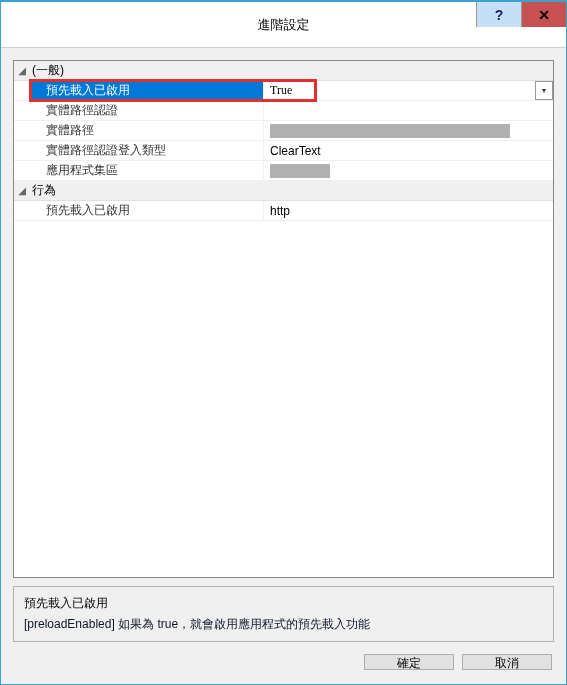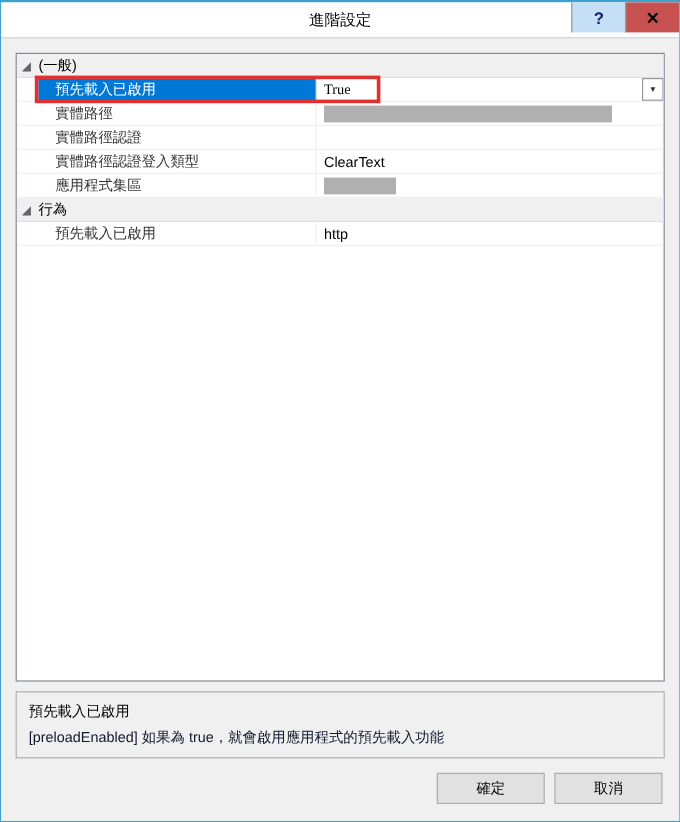--- a/index.html
+++ b/index.html
@@ -18,21 +18,21 @@
     .window {
       width: 567px;
       height: 685px;
       border: 1px solid #3ca1cf;
       border-top: 2px solid #3ca1cf;
       display: flex;
       flex-direction: column;
       background: #f0f0f0;
     }
     .titlebar {
-      height: 30px;
+      height: 46px;
       background: #fff;
       display: flex;
       align-items: center;
       position: relative;
       border-bottom: 1px solid #d0d0d0;
     }
     .titlebar-title {
       flex: 1;
       text-align: center;
       font-size: 13px;
@@ -186,21 +186,21 @@
       color: #0f172a;
     }
     .buttons {
       display: flex;
       justify-content: flex-end;
       gap: 8px;
       padding: 4px 2px 2px 2px;
     }
     .btn {
       width: 90px;
-      height: 26px;
+      height: 16px;
       background: #e1e1e1;
       border: 1px solid #adadad;
       font-family: inherit;
       font-size: 12px;
       cursor: pointer;
     }
   </style>
 </head>
 <body>
 
@@ -231,34 +231,34 @@
           <input type="text" class="value-input" value="True" style="">
           <span class="dropdown-arrow">
             <span>▾</span>
           </span>
         </span>
         <div class="red-highlight" style="left:15px; top:-2px; width:288px; height:23px;"></div>
       </div>
 
       <div class="pg-row pg-item">
         <span class="indent"></span>
+        <span class="label">實體路徑認證</span>
+        <span class="value"></span>
+      </div>
+
+      <div class="pg-row pg-item">
+        <span class="indent"></span>
         <span class="label">實體路徑</span>
         <span class="value">
           <span class="redacted" style="width:240px"></span>
         </span>
       </div>
 
       <div class="pg-row pg-item">
         <span class="indent"></span>
-        <span class="label">實體路徑認證</span>
-        <span class="value"></span>
-      </div>
-
-      <div class="pg-row pg-item">
-        <span class="indent"></span>
         <span class="label">實體路徑認證登入類型</span>
         <span class="value">ClearText</span>
       </div>
 
       <div class="pg-row pg-item">
         <span class="indent"></span>
         <span class="label">應用程式集區</span>
         <span class="value">
           <span class="redacted" style="width:60px"></span>
         </span>

